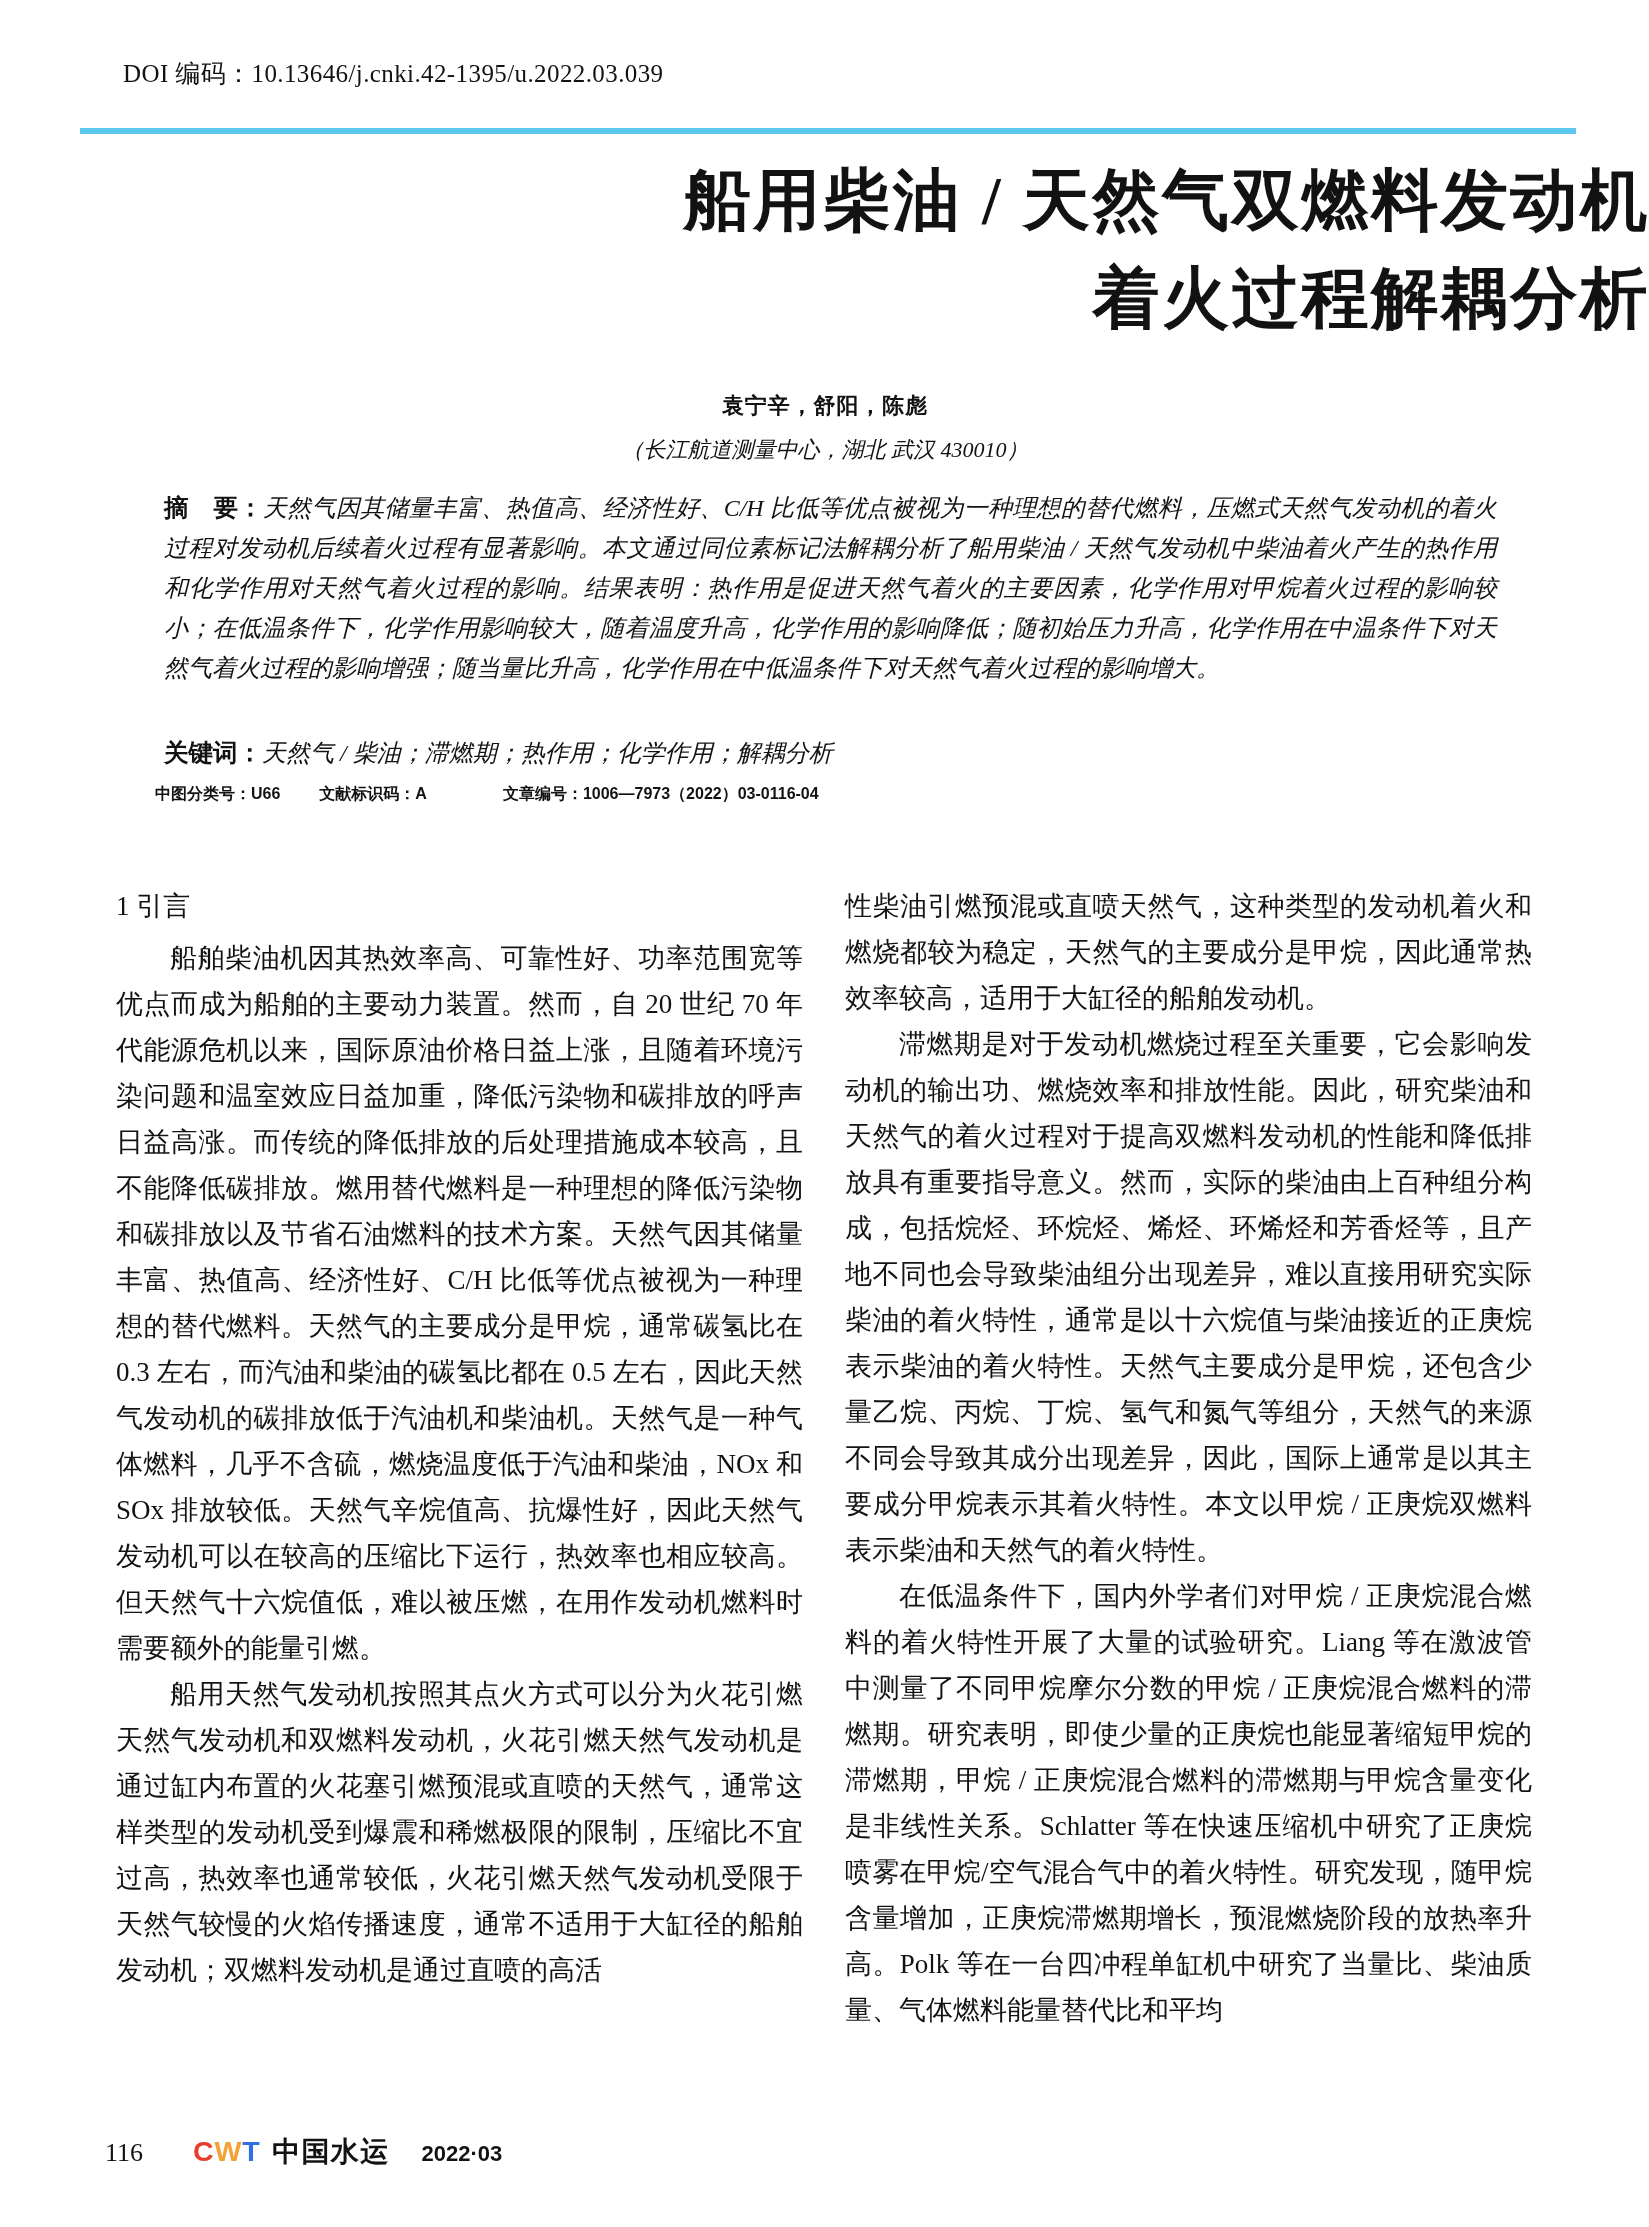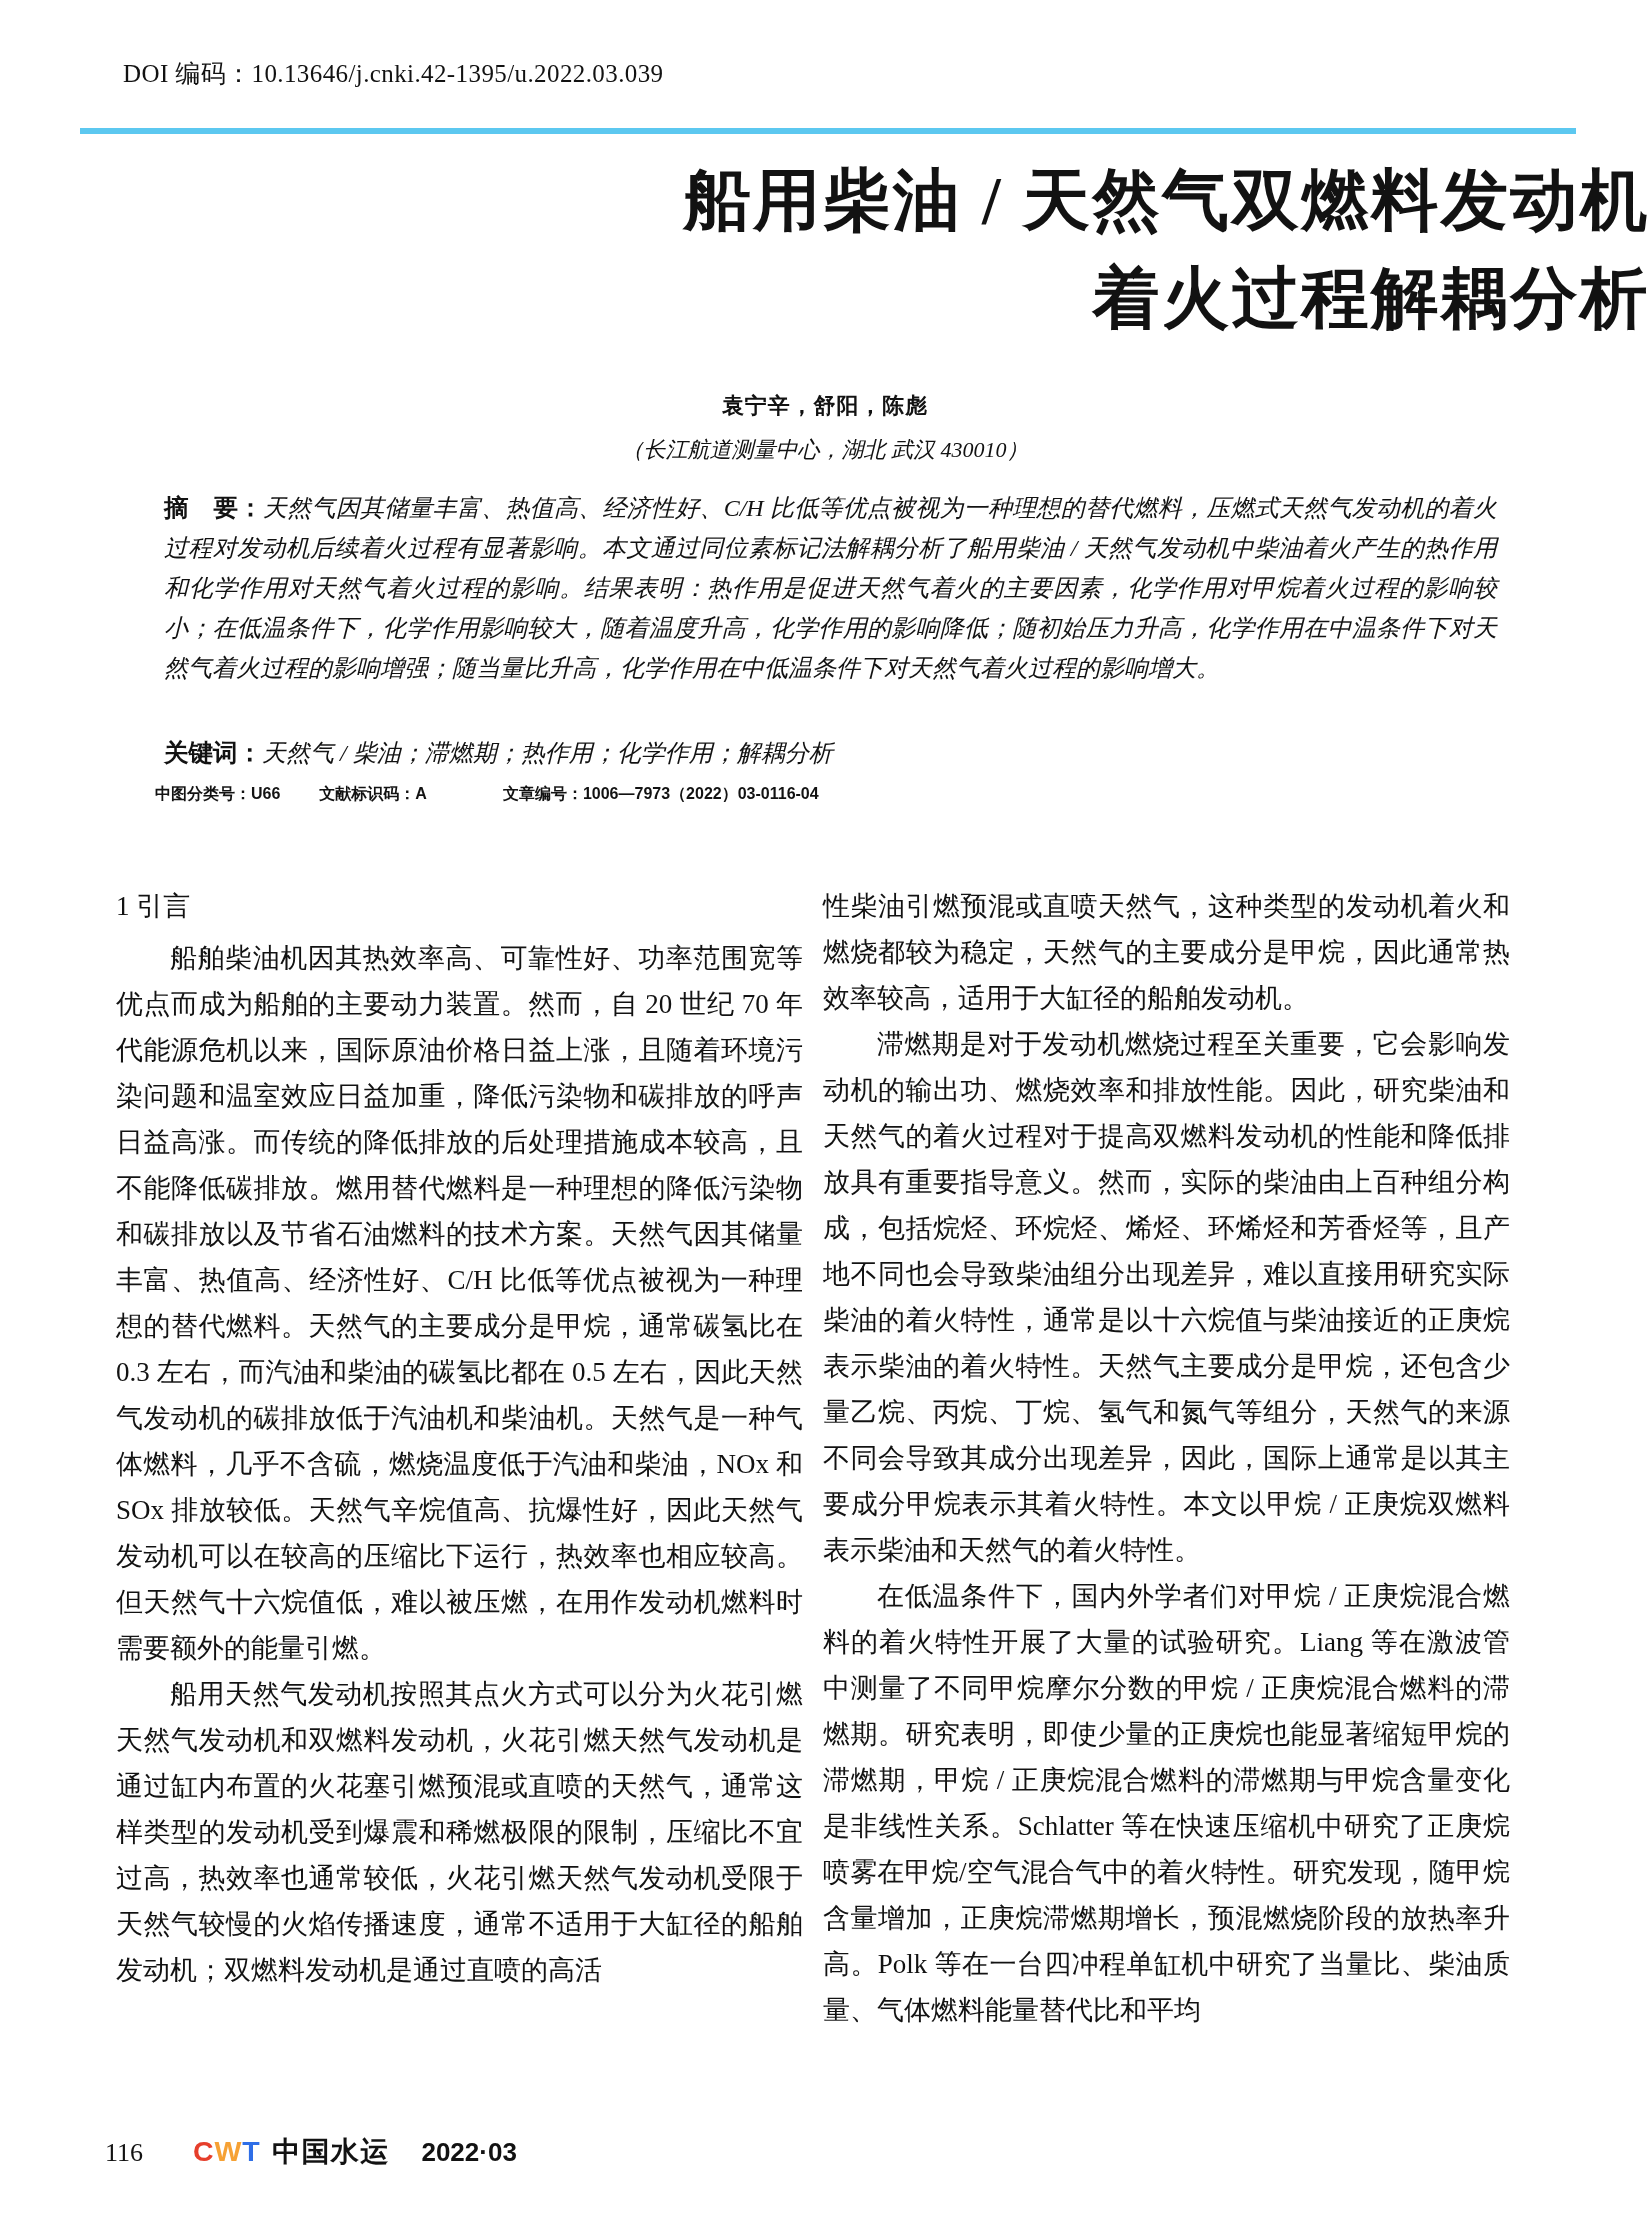--- a/index.html
+++ b/index.html
@@ -51,21 +51,21 @@
   }
   .clsline {
     position:absolute; left:155px; top:784px;
     font-family:"Liberation Sans","DejaVu Sans",sans-serif;
     font-weight:bold; font-size:16px;
   }
   .cls-g2 { margin-left:39px; }
   .cls-g3 { margin-left:76px; }
   .columns {
     position:absolute; left:116px; top:883px; width:1417px;
-    display:flex; gap:20px;
+    display:flex; gap:42px;
   }
   .col {
     width:687px;
     font-size:27px; line-height:46px;
     text-align:justify;
   }
   .sec-heading {
     font-size:27px; line-height:46px; margin-bottom:6.2px;
     font-weight:normal;
   }
@@ -80,21 +80,21 @@
     font-family:"Liberation Sans","DejaVu Sans",sans-serif;
     font-weight:bold; font-size:28.5px; letter-spacing:0.9px;
     margin-left:50px;
   }
   .cwt .c { color:#e63e2b; }
   .cwt .w { color:#f6a134; }
   .cwt .t { color:#2e6ee7; }
   .jname { font-weight:bold; font-size:28px; margin-left:11.6px; letter-spacing:1.3px; }
   .issue {
     font-family:"Liberation Sans","DejaVu Sans",sans-serif;
-    font-weight:bold; font-size:26px; margin-left:32px;
+    font-weight:bold; font-size:22px; margin-left:32px;
   }
 </style>
 </head>
 <body>
 
 <div class="page">
 
   <div class="doi">DOI 编码：10.13646/j.cnki.42-1395/u.2022.03.039</div>
 
   <div class="rule"></div>

